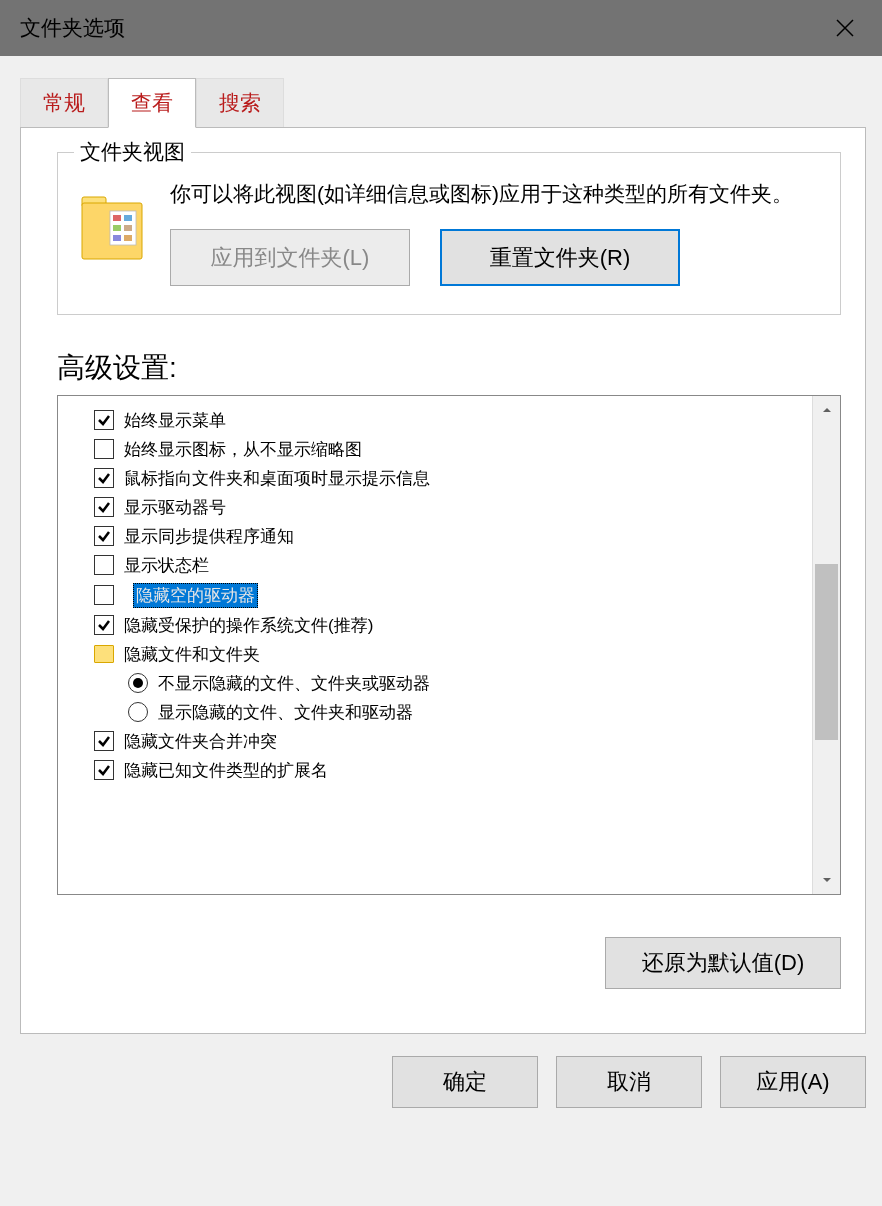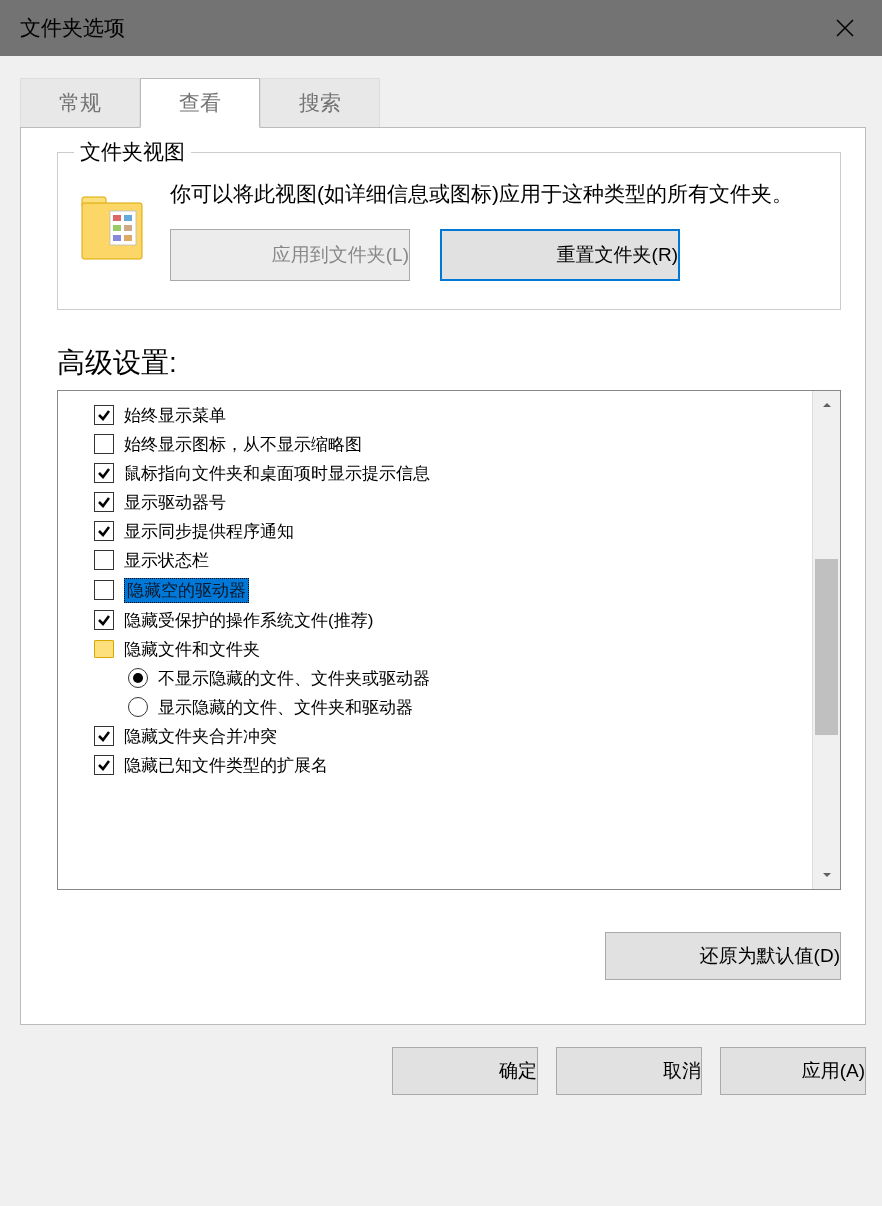--- a/index.html
+++ b/index.html
@@ -2,41 +2,41 @@
 <html><head>
 <meta charset="utf-8">
 <style>
 * { box-sizing: border-box; margin: 0; padding: 0; font-family: "Microsoft YaHei", "SimSun", sans-serif; }
 body { background: #f0f0f0; width: 882px; height: 1206px; overflow: hidden; }
 .titlebar { display: flex; align-items: center; justify-content: space-between; height: 56px; padding: 0 16px 0 20px; background: #737373; }
 .titlebar-title { font-size: 21px; color: #000; }
 .close-btn { width: 42px; height: 42px; display: flex; align-items: center; justify-content: center; font-size: 20px; cursor: pointer; }
 .close-btn svg { width: 18px; height: 18px; stroke: #000; stroke-width: 1.5; }
 .tabs { display: flex; padding: 22px 0 0 20px; background: #f0f0f0; }
-.tab { padding: 10px 38px; font-size: 21px; color: #737373; background: #f0f0f0; border: 1px solid transparent; cursor: pointer; }
+.tab { padding: 10px 22px; font-size: 21px; color: #b91c1c; background: #f0f0f0; border: 1px solid transparent; cursor: pointer; }
 .tab.active { background: #fff; border: 1px solid #bbb; border-bottom: 1px solid #fff; position: relative; z-index: 2; }
 .tab:not(.active) { border: 1px solid #ddd; border-bottom: none; background: #e8e8e8; }
 .tab-content { background: #fff; border: 1px solid #bbb; margin: -1px 16px 0 20px; padding: 24px 24px 44px 36px; position: relative; }
 .fieldset { border: 1px solid #ccc; padding: 24px 22px 28px 22px; position: relative; margin-bottom: 34px; }
 .fieldset-legend { position: absolute; top: -15px; left: 16px; background: #fff; padding: 0 6px; font-size: 21px; color: #000; }
 .folder-view-row { display: flex; align-items: flex-start; gap: 26px; }
 .folder-icon { width: 64px; height: 70px; flex-shrink: 0; margin-top: 16px; }
 .folder-view-text { font-size: 21px; color: #000; line-height: 1.6; flex: 1; }
 .folder-view-desc { margin-bottom: 18px; }
 .button-row { display: flex; gap: 30px; }
-.btn { border: 1px solid #aaa; background: #e1e1e1; font-size: 19px; padding: 10px 0; text-align: right; cursor: pointer; }
+.btn { border: 1px solid #aaa; background: #e1e1e1; font-size: 22px; padding: 10px 0; text-align: center; cursor: pointer; }
 .btn-wide { width: 240px; }
 .btn.disabled { color: #888; background: #ececec; }
 .btn.focus { border: 2px solid #0078d7; padding: 9px 0; }
 .advanced-label { font-size: 28px; color: #000; margin-bottom: 8px; }
 .listbox { border: 1px solid #888; height: 500px; position: relative; display: flex; }
 .listcontent { flex: 1; padding: 10px 8px; overflow: hidden; }
 .listitem { display: flex; align-items: center; gap: 10px; padding: 3px 28px; font-size: 17px; color: #000; cursor: pointer; }
 .listitem.radio-item { padding-left: 62px; }
-.listitem .label.selected { background: #0078d7; color: #0f172a; border: 1px dotted #000; padding: 0 2px; }
+.listitem .label.selected { background: #0078d7; color: #e5e5e5; border: 1px dotted #000; padding: 0 2px; margin-left: 9px; }
 .checkbox { width: 20px; height: 20px; border: 1.5px solid #333; flex-shrink: 0; display: flex; align-items: center; justify-content: center; }
 .checkbox svg { width: 14px; height: 14px; stroke: #000; stroke-width: 2.5; fill: none; display: none; }
 .checkbox.checked svg { display: block; }
 .radio { width: 20px; height: 20px; border: 1.5px solid #333; border-radius: 50%; flex-shrink: 0; display: flex; align-items: center; justify-content: center; }
 .radio.checked::after { content: ""; width: 10px; height: 10px; background: #000; border-radius: 50%; }
 .folder-mini { width: 20px; height: 18px; background: #fde07b; border: 1px solid #d9a700; border-radius: 1px; flex-shrink: 0; }
 .scrollbar { width: 28px; background: #f0f0f0; border-left: 1px solid #ddd; position: relative; }
 .scroll-arrow { height: 28px; display: flex; align-items: center; justify-content: center; cursor: pointer; }
 .scroll-arrow svg { width: 10px; height: 10px; fill: #606060; }
 .scroll-thumb { position: absolute; left: 2px; right: 2px; top: 168px; height: 176px; background: #c0c0c0; cursor: pointer; }

